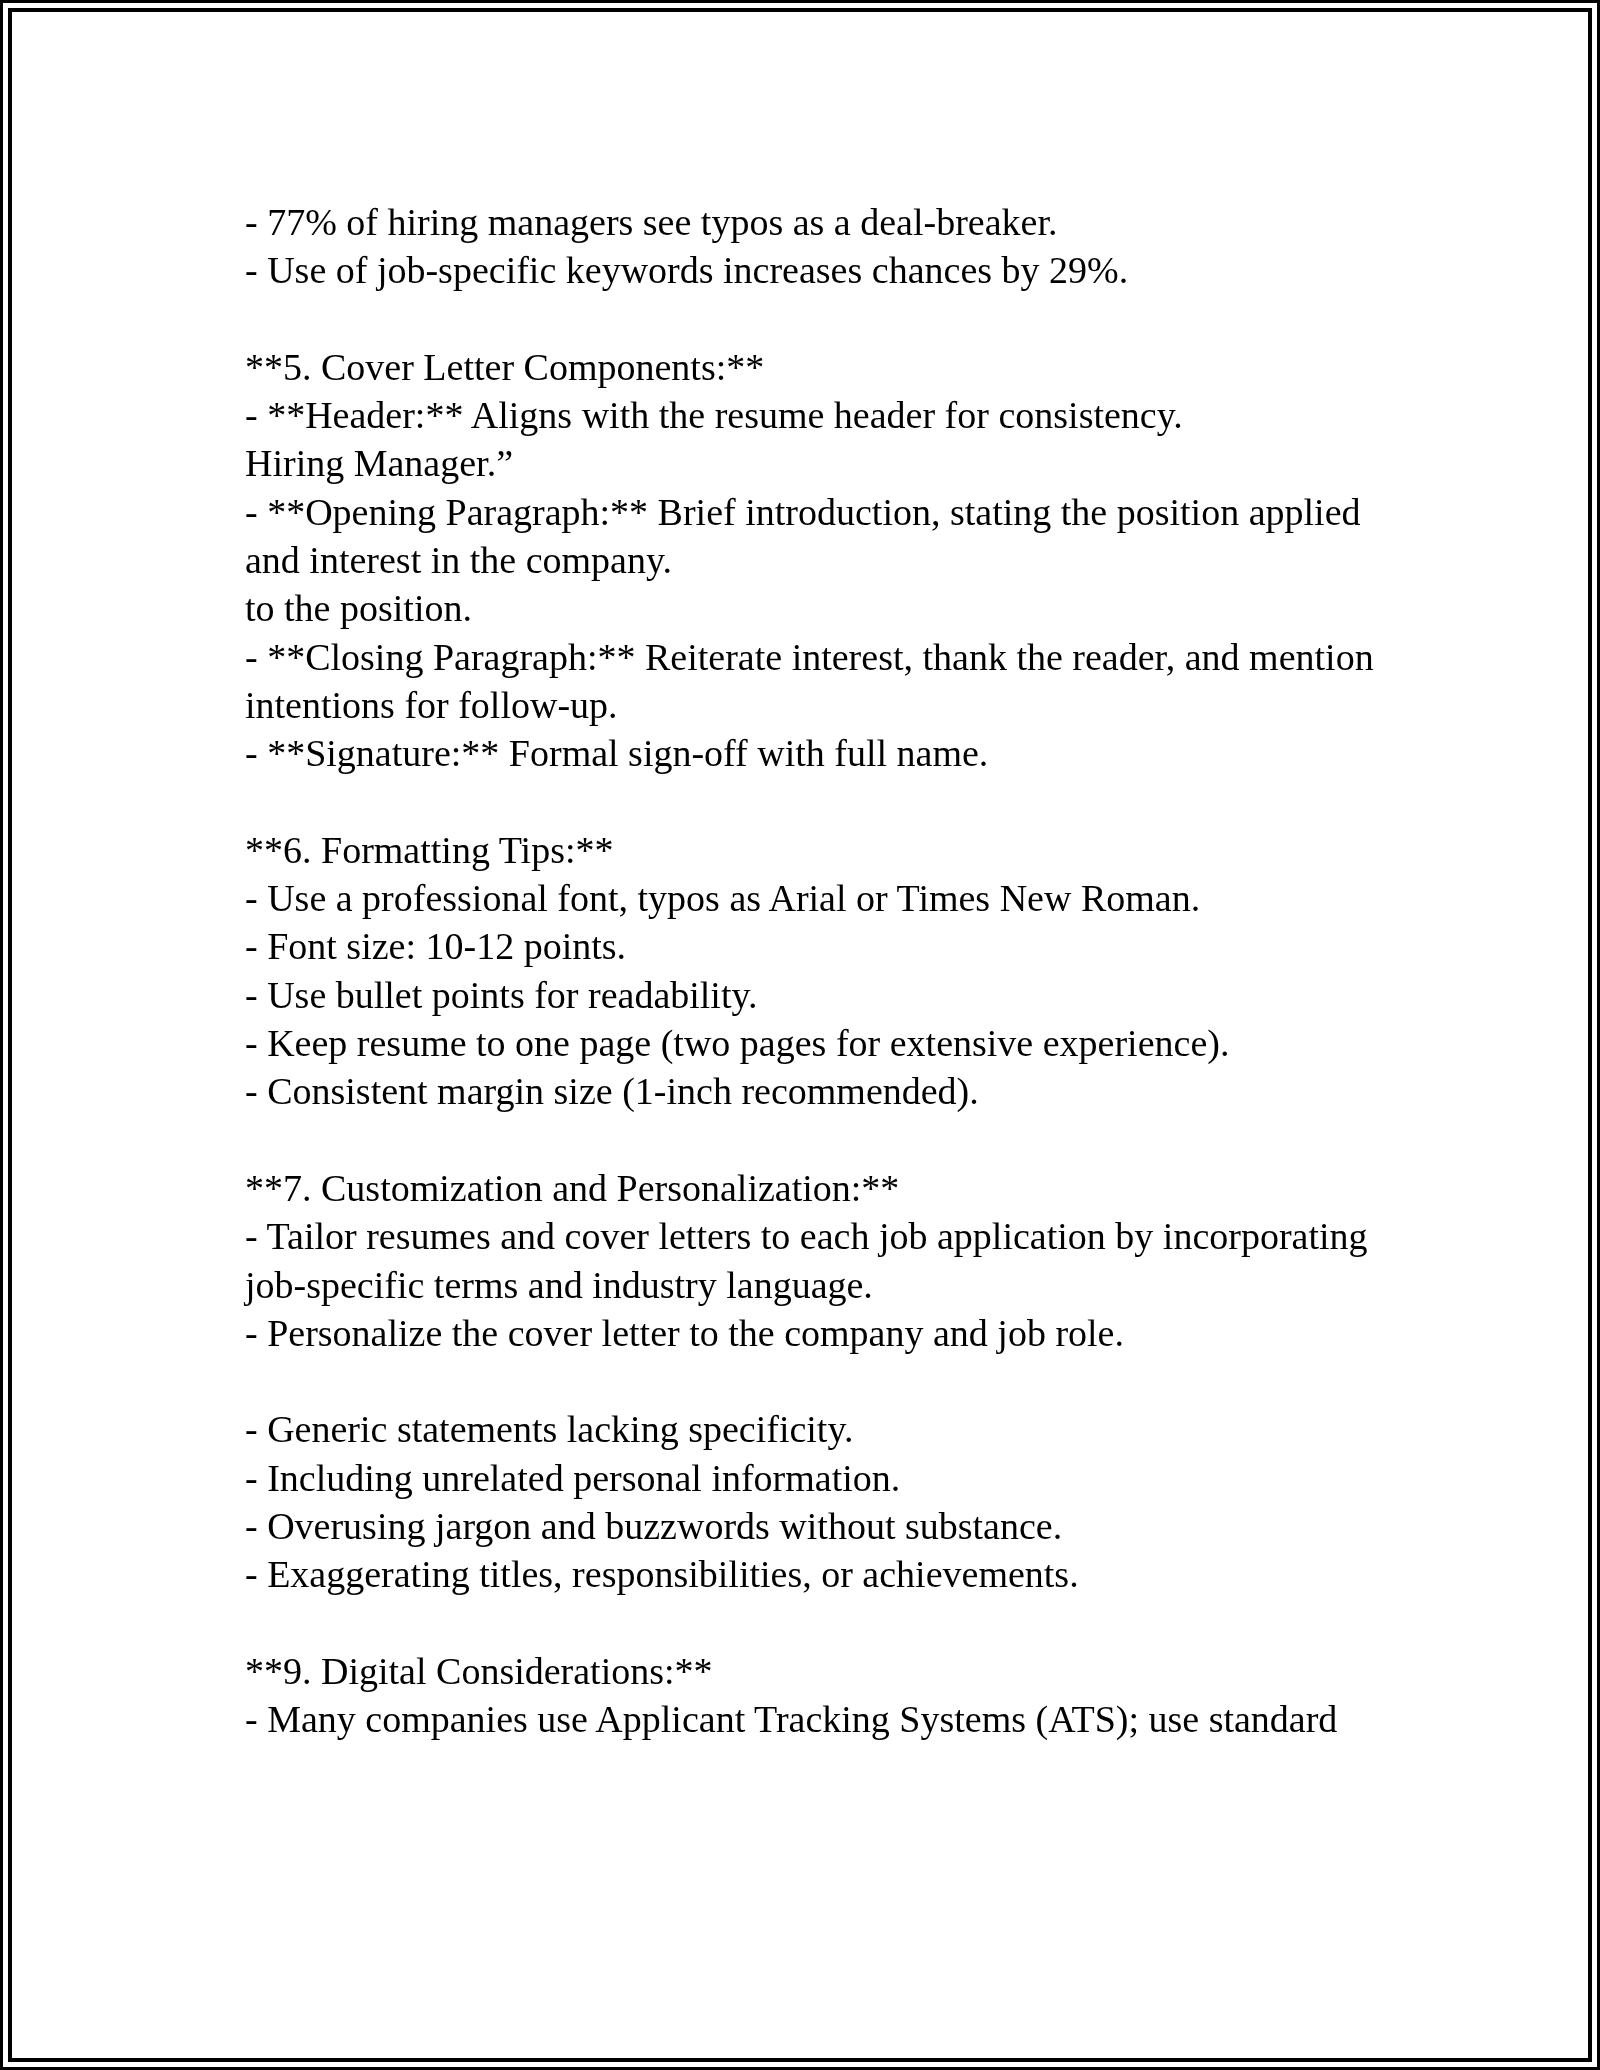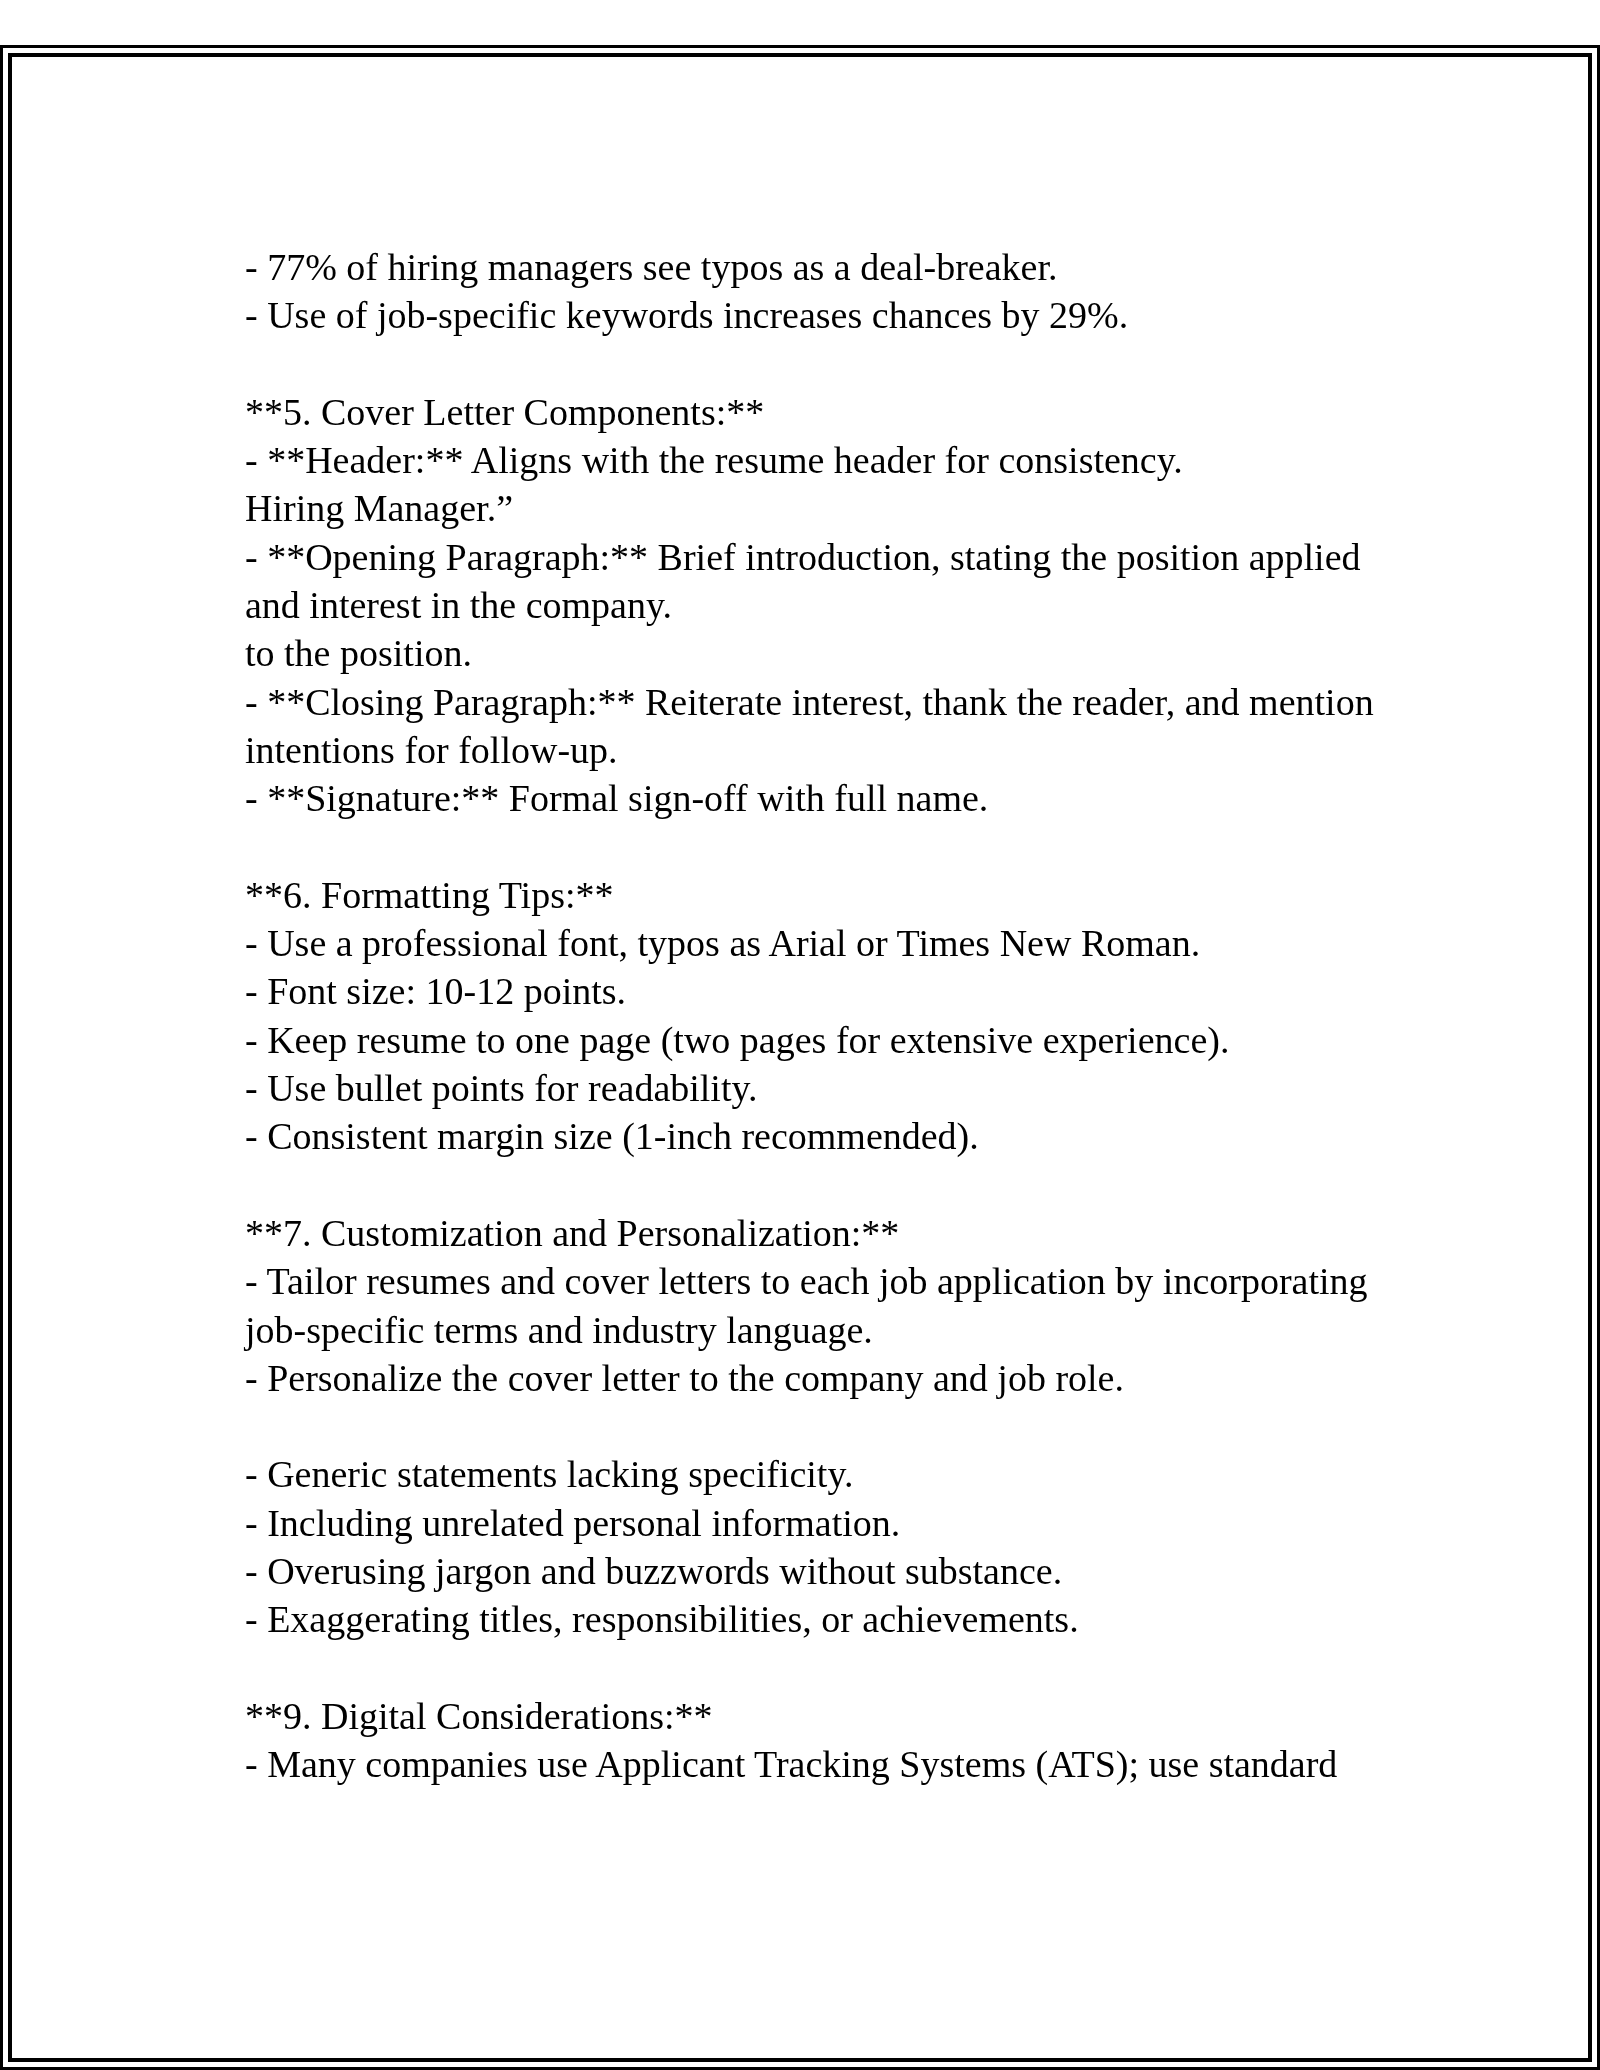--- a/index.html
+++ b/index.html
@@ -36,41 +36,41 @@
   }
   .line {
     height: 48.3px;
     white-space: pre;
   }
 </style>
 </head>
 <body style="background: rgb(255, 255, 255);">
 
 <div class="page">
-  <div class="outer-border" style="border-color: rgb(0, 0, 0); margin-top: 45px;">
+  <div class="outer-border" style="border-color: rgb(0, 0, 0);">
     <div class="inner-border" style="border-color: rgb(0, 0, 0);">
       <div class="text-block" style="color: rgb(0, 0, 0);">
           <div class="line">- 77% of hiring managers see typos as a deal-breaker.</div>
           <div class="line">- Use of job-specific keywords increases chances by 29%.</div>
           <div class="line"></div>
           <div class="line">**5. Cover Letter Components:**</div>
           <div class="line">- **Header:** Aligns with the resume header for consistency.</div>
           <div class="line">Hiring Manager.”</div>
           <div class="line">- **Opening Paragraph:** Brief introduction, stating the position applied</div>
           <div class="line">and interest in the company.</div>
           <div class="line">to the position.</div>
           <div class="line">- **Closing Paragraph:** Reiterate interest, thank the reader, and mention</div>
           <div class="line">intentions for follow-up.</div>
           <div class="line">- **Signature:** Formal sign-off with full name.</div>
           <div class="line"></div>
           <div class="line">**6. Formatting Tips:**</div>
           <div class="line">- Use a professional font, typos as Arial or Times New Roman.</div>
           <div class="line">- Font size: 10-12 points.</div>
+          <div class="line">- Use bullet points for readability.</div>
           <div class="line">- Keep resume to one page (two pages for extensive experience).</div>
-          <div class="line">- Use bullet points for readability.</div>
           <div class="line">- Consistent margin size (1-inch recommended).</div>
           <div class="line"></div>
           <div class="line">**7. Customization and Personalization:**</div>
           <div class="line">- Tailor resumes and cover letters to each job application by incorporating</div>
           <div class="line">job-specific terms and industry language.</div>
           <div class="line">- Personalize the cover letter to the company and job role.</div>
           <div class="line"></div>
           <div class="line">- Generic statements lacking specificity.</div>
           <div class="line">- Including unrelated personal information.</div>
           <div class="line">- Overusing jargon and buzzwords without substance.</div>

